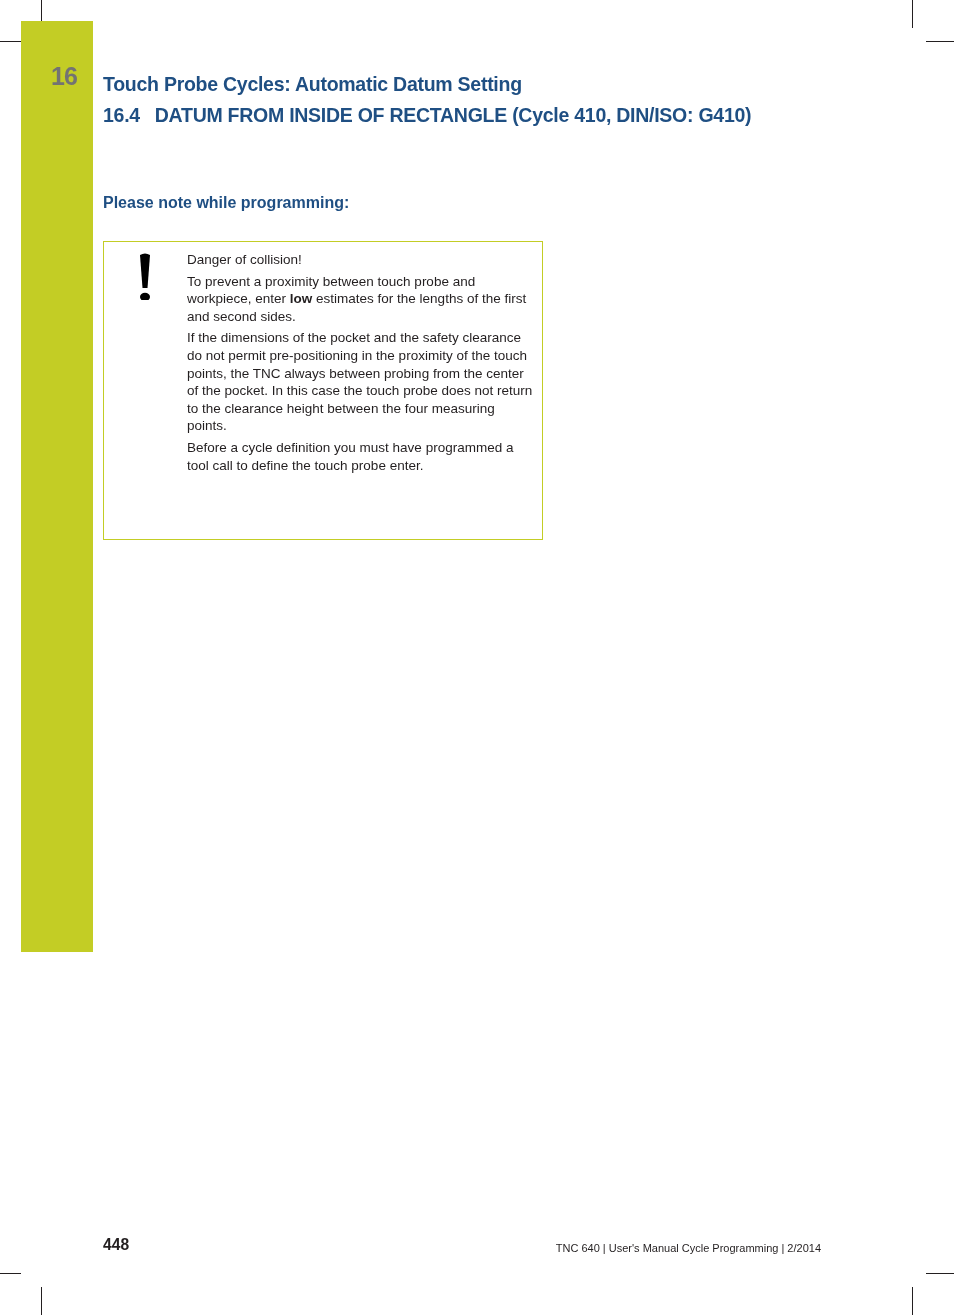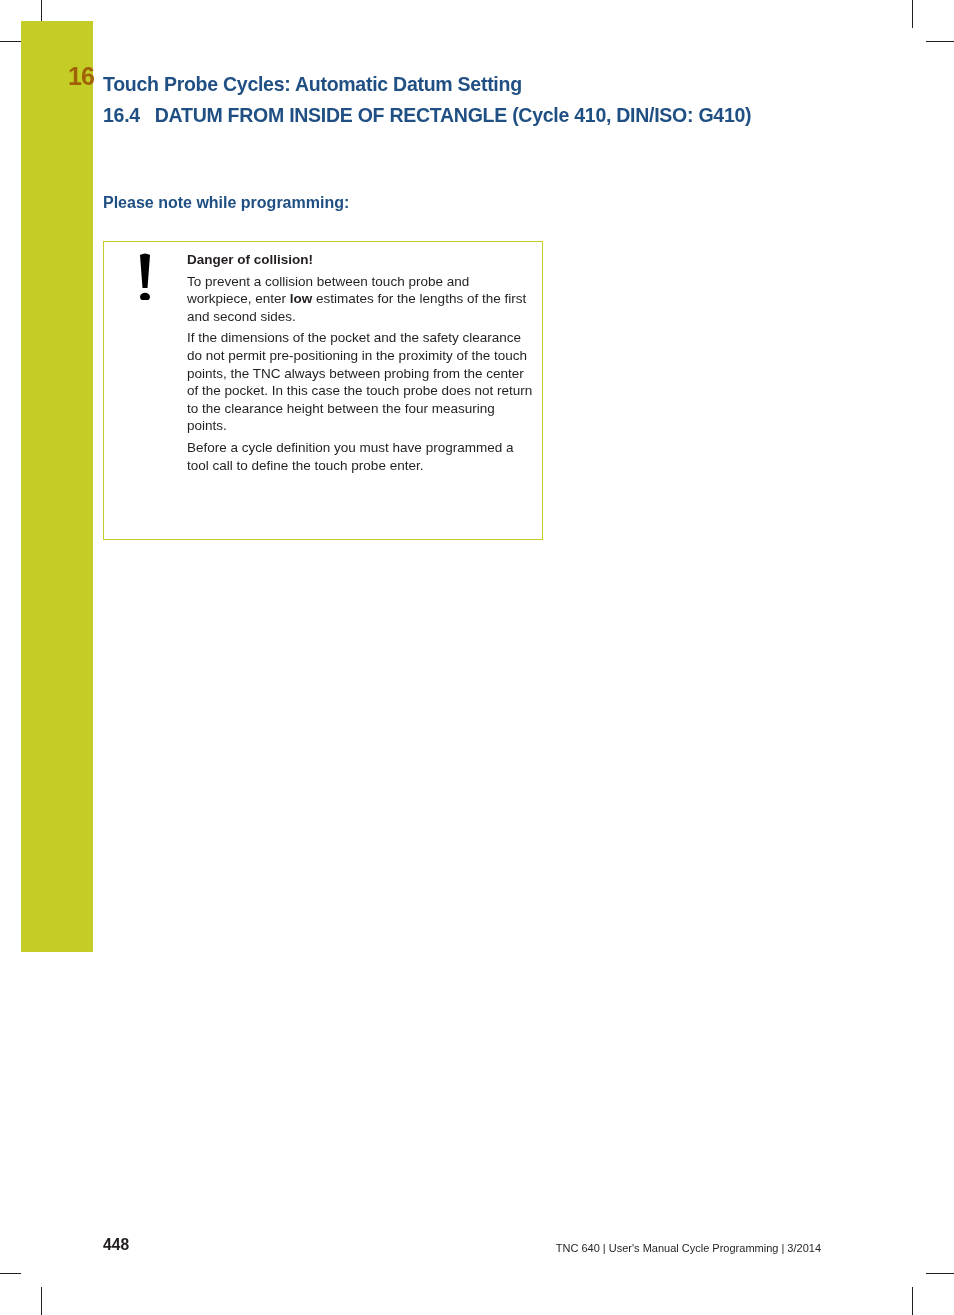--- a/index.html
+++ b/index.html
@@ -6,22 +6,22 @@
   body {
     width: 954px; height: 1315px; position: relative; background: #ffffff;
     font-family: "Liberation Sans", sans-serif; color: #231f20; overflow: hidden;
   }
   .crop { position: absolute; background: #231f20; }
   .sidebar {
     position: absolute; left: 21px; top: 21px; width: 72px; height: 931px;
     background: #c3cd25;
   }
   .chapter-num {
-    position: absolute; left: 68px; top: 62px; font-size: 25px; font-weight: bold;
-    color: #a16207; letter-spacing: -1px;
+    position: absolute; left: 51px; top: 62px; font-size: 25px; font-weight: bold;
+    color: #737373; letter-spacing: -1px;
   }
   .chapter-title {
     position: absolute; left: 103px; top: 72px; font-size: 21px; font-weight: bold;
     color: #1f4f83; letter-spacing: -0.3px; transform: scaleX(0.93); transform-origin: left top;
     white-space: nowrap;
   }
   .section-title {
     position: absolute; left: 103px; top: 103px; font-size: 21px; font-weight: bold;
     color: #1f4f83; letter-spacing: -0.3px; transform: scaleX(0.93); transform-origin: left top;
     white-space: nowrap;
@@ -38,21 +38,21 @@
   .note-divider {
     position: absolute; left: 81px; top: 0; width: 1px; height: 100%;
     background: #ffffff;
   }
   .warn-icon { position: absolute; left: 30px; top: 10px; width: 22px; height: 48px; }
   .note-content {
     position: absolute; left: 83px; top: 9px; width: 350px;
     font-size: 13.5px; line-height: 17.6px; color: #231f20;
   }
   .note-content p { margin: 0 0 4px 0; }
-  .note-content .title { font-weight: bold; margin-bottom: 4px; }
+  .note-content .title { font-weight: normal; margin-bottom: 4px; }
   .footer-page {
     position: absolute; left: 103px; top: 1235px; font-size: 17px; font-weight: bold;
     color: #231f20; transform: scaleX(0.92); transform-origin: left top;
   }
   .footer-info {
     position: absolute; right: 133px; top: 1242px; font-size: 11px; color: #231f20;
     white-space: nowrap;
   }
 </style>
 </head>
@@ -78,20 +78,20 @@
 <div class="note-heading">Please note while programming:</div>
 
 <div class="note-box">
   <div class="note-divider"></div>
   <svg class="warn-icon" viewBox="0 0 22 48">
     <path d="M6 3 Q11 0 16 3 L13.5 36 L8.5 36 Z" fill="#000"></path>
     <ellipse cx="11" cy="45" rx="5" ry="4.2" fill="#000"></ellipse>
   </svg>
   <div class="note-content">
     <p class="title">Danger of collision!</p>
-    <p><span>To prevent a collision between touch probe and workpiece, enter </span><b>low</b><span> estimates for the lengths of the first and second sides.</span></p>
+    <p><span>To prevent a proximity between touch probe and workpiece, enter </span><b>low</b><span> estimates for the lengths of the first and second sides.</span></p>
     <p>If the dimensions of the pocket and the safety clearance do not permit pre-positioning in the proximity of the touch points, the TNC always between probing from the center of the pocket. In this case the touch probe does not return to the clearance height between the four measuring points.</p>
     <p>Before a cycle definition you must have programmed a tool call to define the touch probe enter.</p>
   </div>
 </div>
 
 <div class="footer-page">448</div>
-<div class="footer-info">TNC 640 | User's Manual Cycle Programming | 3/2014</div>
+<div class="footer-info">TNC 640 | User's Manual Cycle Programming | 2/2014</div>
 
 </body></html>

